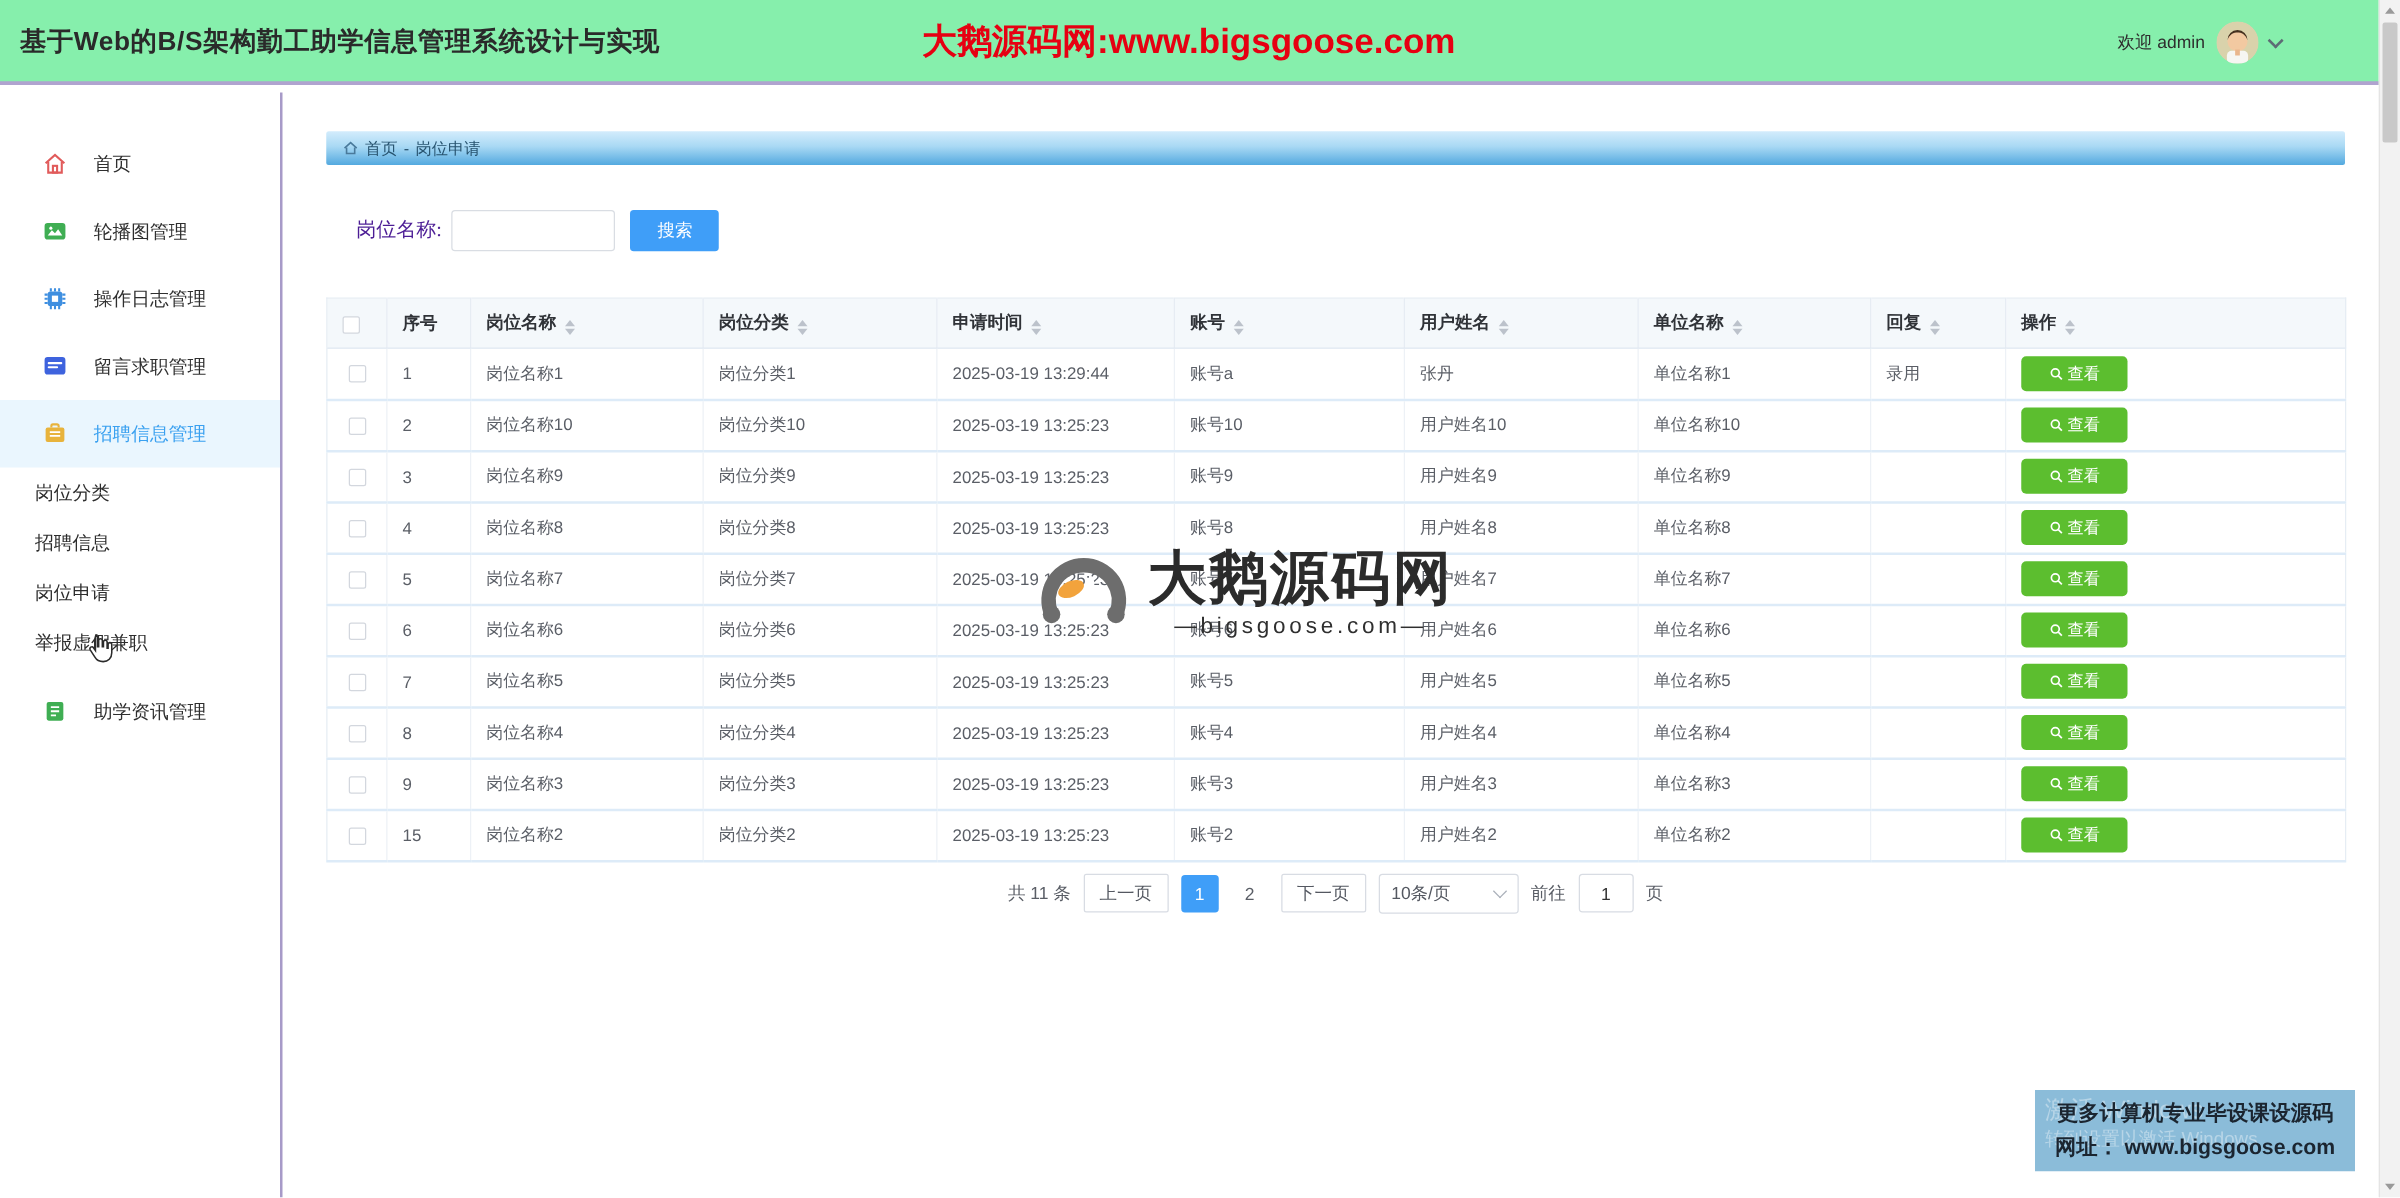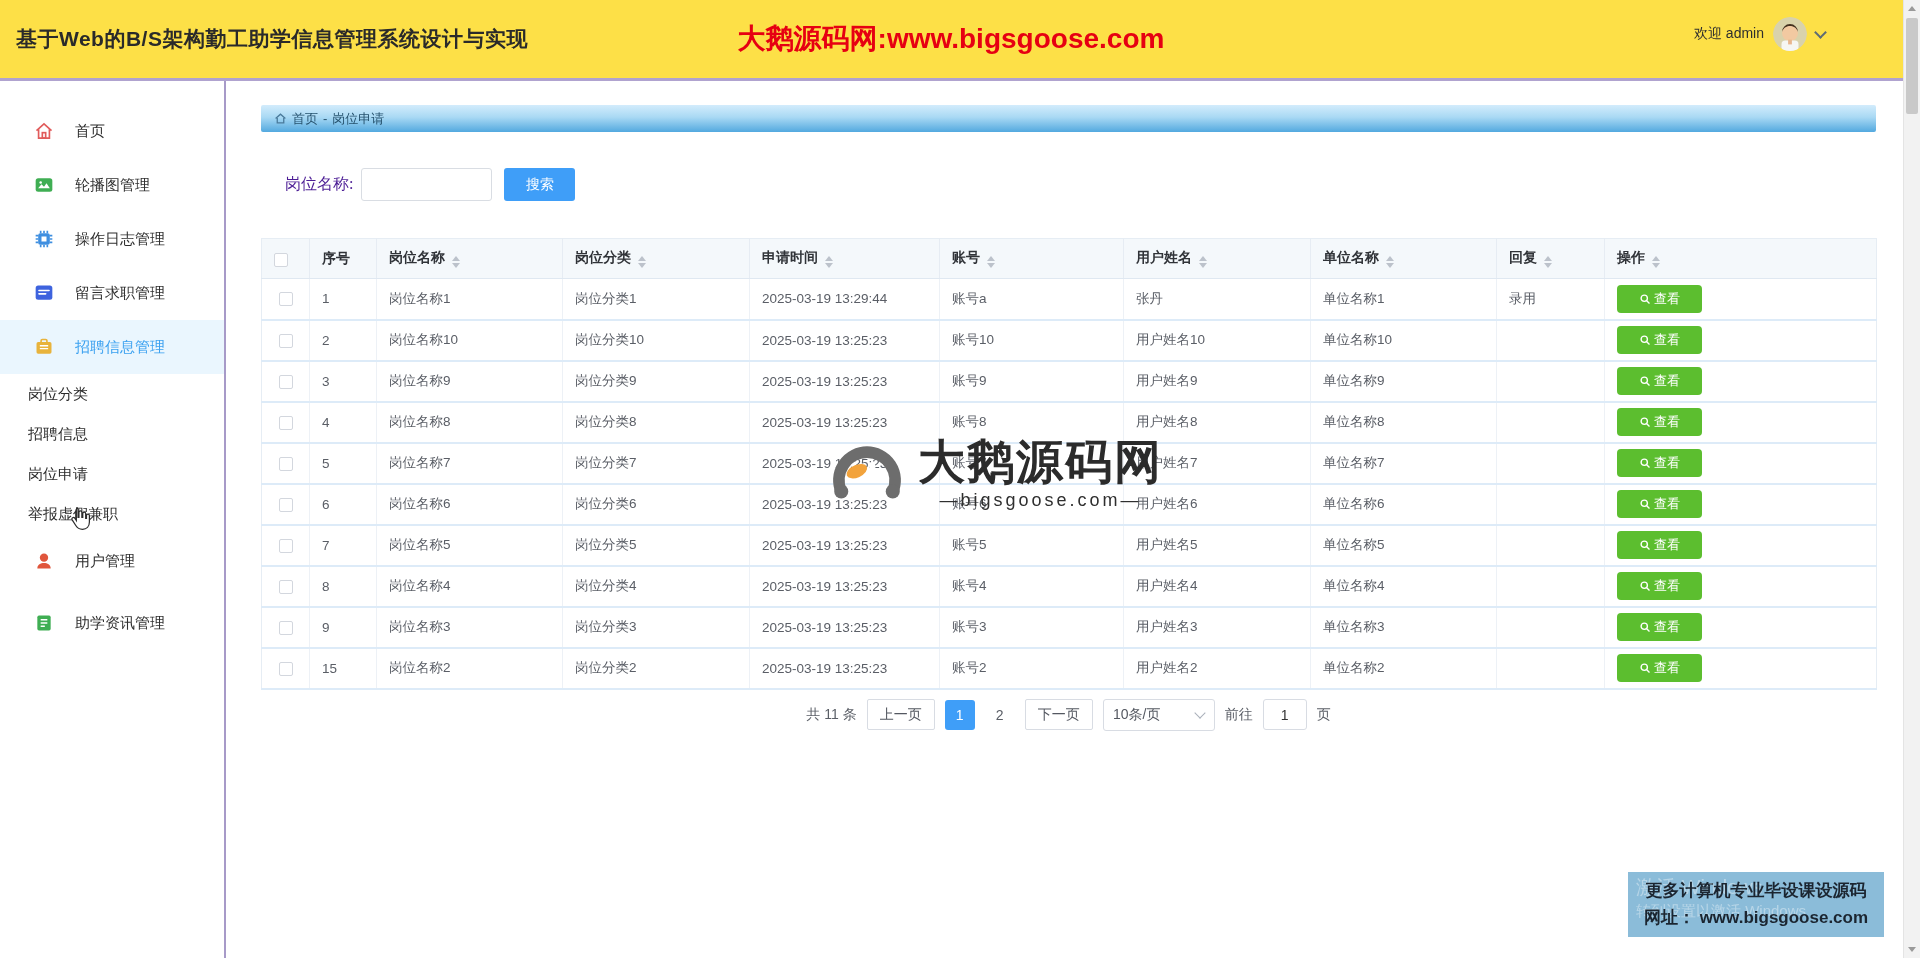--- a/index.html
+++ b/index.html
@@ -1,21 +1,21 @@
 <!DOCTYPE html>
 <html lang="zh"><head>
 <meta charset="utf-8">
 <style>
   * { box-sizing: border-box; margin: 0; padding: 0; }
   html,body { width:1920px; height:958px; overflow:hidden; background:#fff;
     font-family:"Liberation Sans","DejaVu Sans",sans-serif; position:relative; }
 
   
-  .header { position:absolute; top:0; left:0; width:1903px; height:81px;
-    background:#fde047; border-bottom:3px solid #b0a3cf; display:flex; align-items:center; z-index:4; }
+  .header { position:absolute; top:0; left:0; width:1903px; height:68px;
+    background:#86efac; border-bottom:3px solid #b0a3cf; display:flex; align-items:center; z-index:4; }
   .app-title { font-size:21px; font-weight:bold; color:#2a2a2a; margin-left:16px; letter-spacing:.5px; }
   .header-banner { position:absolute; left:951px; transform:translateX(-50%);
     font-size:28px; font-weight:bold; color:#e60012; white-space:nowrap; }
   .user-area { position:absolute; right:78px; top:0; height:68px; display:flex; align-items:center; gap:9px; }
   .welcome-text { font-size:14px; color:#2e2e2e; }
   .avatar { width:34px; height:34px; border-radius:50%; overflow:hidden; display:block; }
   .chevron { width:9px; height:9px; border-right:2px solid #5d6b75; border-bottom:2px solid #5d6b75;
     transform:rotate(45deg); margin-top:-4px; }
 
   
@@ -176,27 +176,20 @@
     <span>岗位分类</span>
   </div>
   <div class="sub-item">
     <span>招聘信息</span>
   </div>
   <div class="sub-item">
     <span>岗位申请</span>
   </div>
   <div class="sub-item">
     <span>举报虚假兼职</span>
-  </div>
-  <div class="menu-item">
-    <svg viewBox="0 0 24 24" fill="#e0563c">
-      <circle cx="12" cy="8" r="5"></circle>
-        <path d="M4 21 c0-4.5 4-6.5 8-6.5 s8 2 8 6.5z"></path>
-    </svg>
-    <span>用户管理</span>
   </div>
   <div class="menu-item gap8">
     <svg viewBox="0 0 24 24">
       <rect x="4" y="3" width="16" height="18" rx="2" fill="#3fae53"></rect>
       <path d="M8 8h8M8 12h8M8 16h5" stroke="#fff" stroke-width="1.8"></path>
     </svg>
     <span>助学资讯管理</span>
   </div>
 </div>
 

